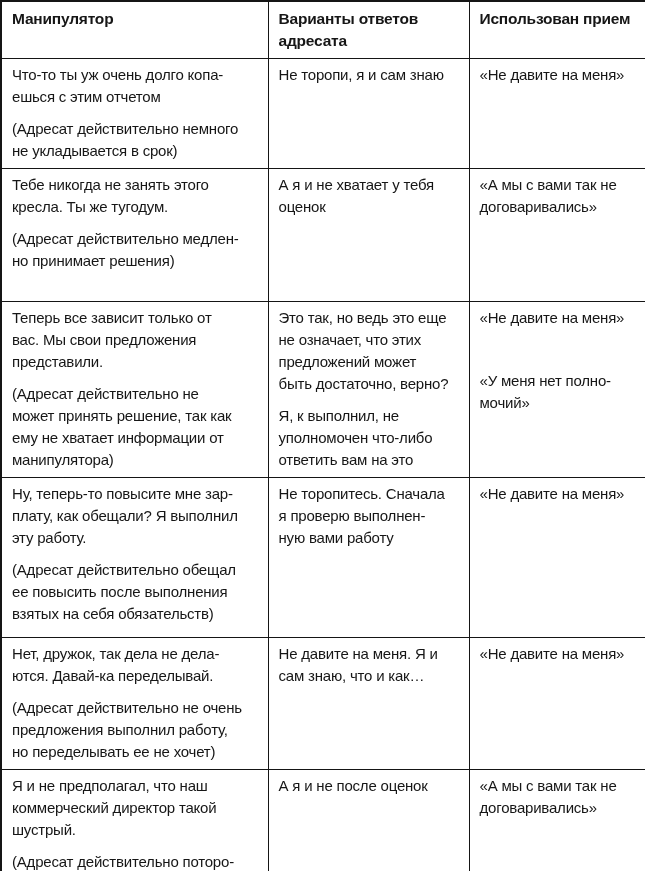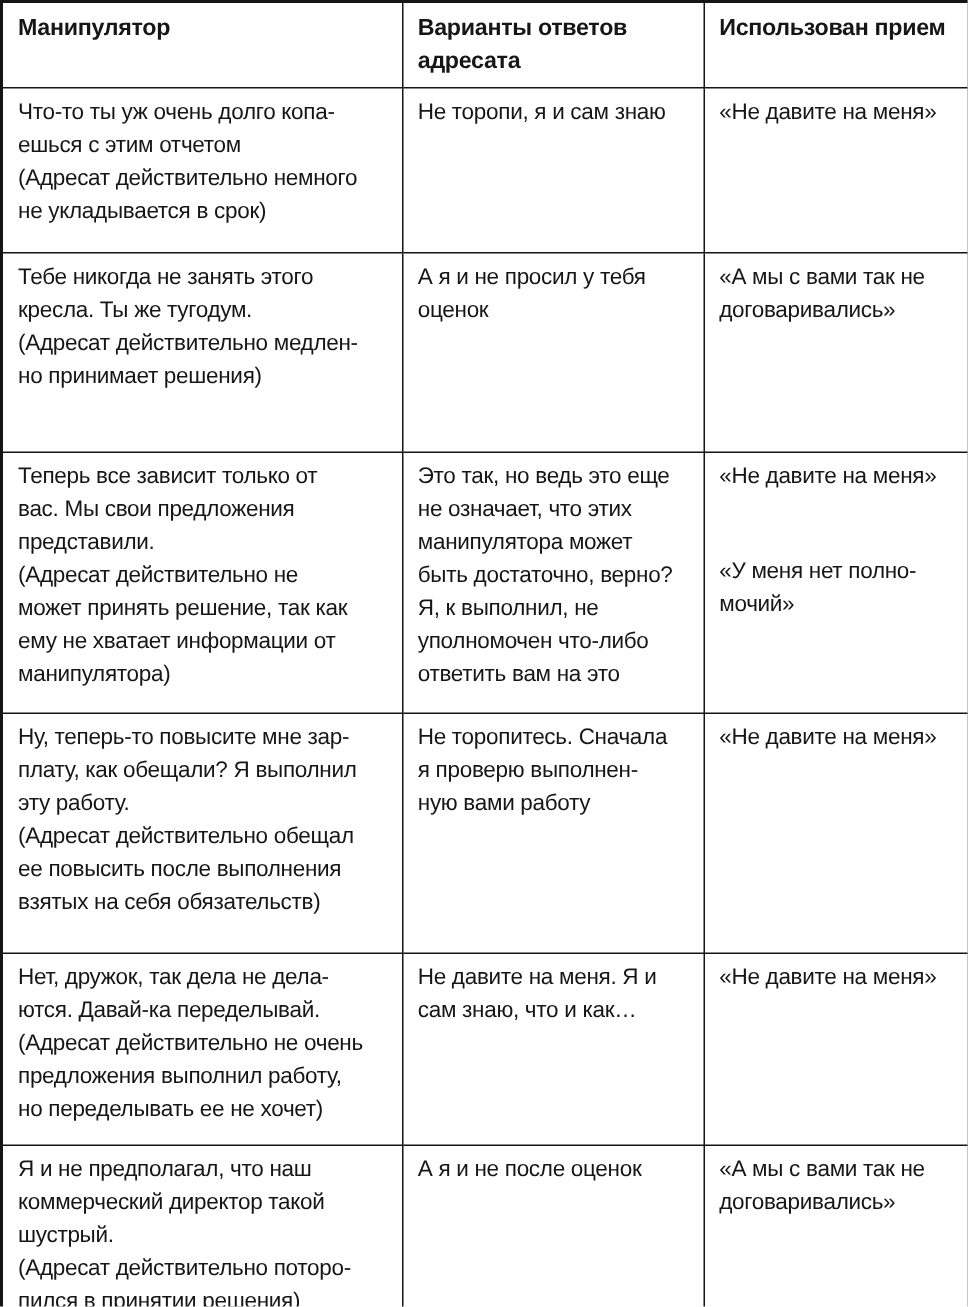--- a/index.html
+++ b/index.html
@@ -34,21 +34,21 @@
   .manip-table th {
     font-weight: bold;
     font-size: 15.5px;
     padding-top: 6px;
   }
   .manip-table p {
     margin: 0;
     white-space: pre-line;
     overflow-wrap: break-word;
   }
-  .manip-table p + p { }
+  .manip-table p + p { margin-top: 10px; }
   .manip-table p.offset-align { margin-top: 41px; }
   tr.rh { height: 57px; }
   tr.r0 { height: 110px; }
   tr.r1 { height: 133px; }
   tr.r2 { height: 174px; padding-left: 20px; }
   tr.r3 { height: 160px; }
   tr.r4 { height: 128px; }
   tr.r5 { height: 131px; }
 </style>
 </head>
@@ -90,42 +90,42 @@
       </td>
     </tr>
     <tr class="r1">
       <td>
         <p>Тебе никогда не занять этого
 кресла. Ты же тугодум.</p>
         <p>(Адресат действительно медлен-
 но принимает решения)</p>
       </td>
       <td>
-        <p>А я и не просил у тебя
+        <p>А я и не хватает у тебя
 оценок</p>
       </td>
       <td>
         <p>«А мы с вами так не
 договаривались»</p>
       </td>
     </tr>
     <tr class="r2">
       <td>
         <p>Теперь все зависит только от
 вас. Мы свои предложения
 представили.</p>
         <p>(Адресат действительно не
 может принять решение, так как
 ему не хватает информации от
 манипулятора)</p>
       </td>
       <td>
         <p>Это так, но ведь это еще
 не означает, что этих
-манипулятора может
+предложений может
 быть достаточно, верно?</p>
         <p>Я, к выполнил, не
 уполномочен что-либо
 ответить вам на это</p>
       </td>
       <td>
         <p>«Не давите на меня»</p>
         <p class="offset-align">«У меня нет полно-
 мочий»</p>
       </td>

